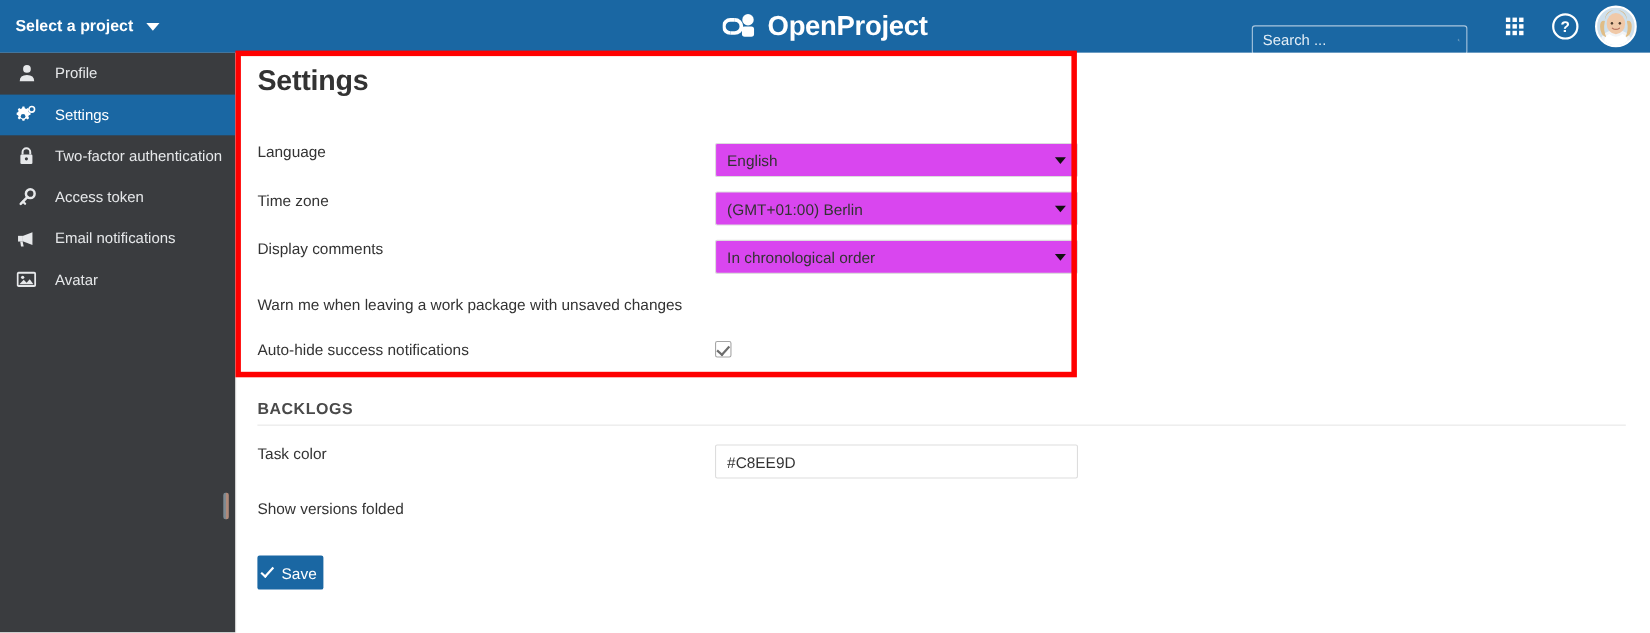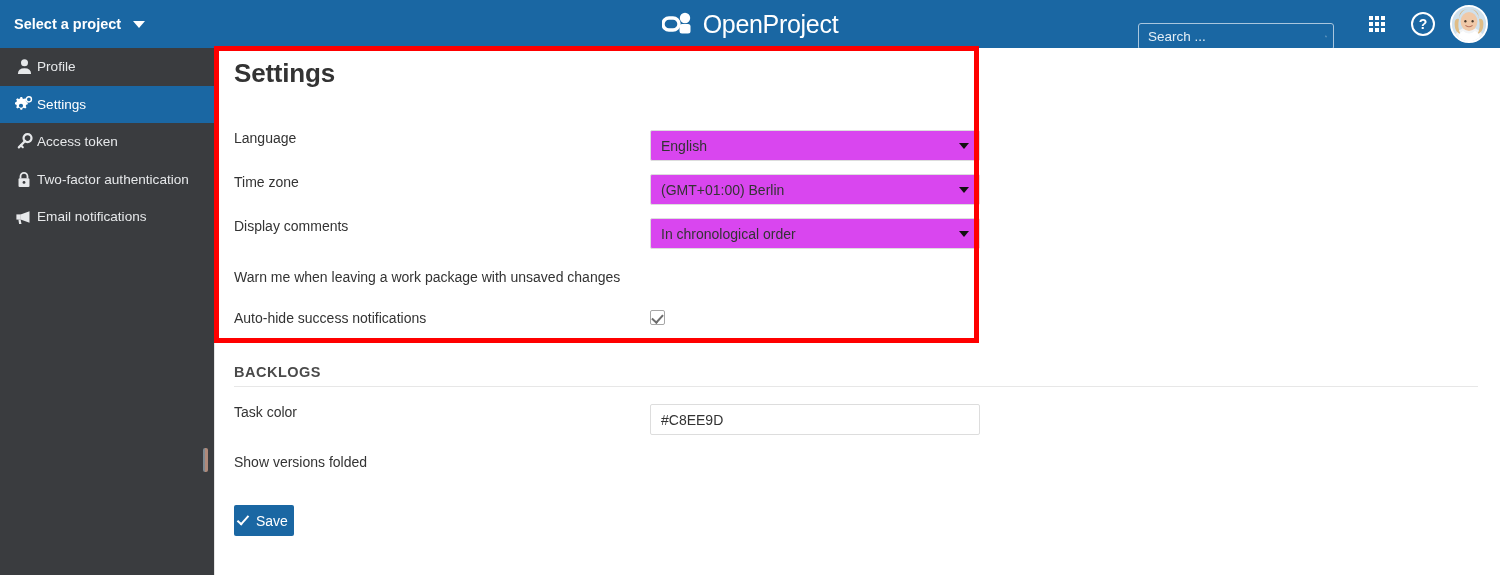--- a/index.html
+++ b/index.html
@@ -30,21 +30,21 @@
     border-right: 6px solid transparent;
     border-top: 7px solid #ffffff;
   }
   #logo-area {
     position: absolute; left: 0; right: 0; top: 0; height: 48px;
     display: flex; align-items: center; justify-content: center;
     pointer-events: none;
   }
   #logo-inner { display: flex; align-items: center; gap: 9px; pointer-events: auto; }
   #logo-title {
-    color: #ffffff; font-size: 25px; font-weight: normal; letter-spacing: -0.3px;
+    color: #ffffff; font-size: 25px; font-weight: bold; letter-spacing: -0.3px;
   }
   #header-right {
     position: absolute; right: 0; top: 0; height: 48px;
     display: flex; align-items: center; gap: 0px; padding-right: 8px;
   }
   #search-box {
     width: 196px; height: 27px;
     border: 1px solid #a9c6de; border-radius: 3px;
     display: flex; align-items: center;
     padding: 0 6px 0 9px; margin-right: 20px;
@@ -81,21 +81,21 @@
 
   
   #sidebar {
     position: absolute; left: 0; top: 48px;
     width: 214px; height: 527px;
     background: #3a3c3f;
     padding-top: 0px;
   }
   .side-item {
     height: 37.5px; display: flex; align-items: center;
-    padding-left: 14px; gap: 3px;
+    padding-left: 14px; gap: 16px;
     color: #e6e8ea; font-size: 13.6px; cursor: pointer;
     white-space: nowrap;
   }
   .side-item.active { background: #1A67A3; color: #ffffff; }
   .side-ico {
     width: 20px; height: 20px;
     display: flex; align-items: center; justify-content: center;
     flex: 0 0 20px;
   }
   .side-ico svg { display: block; }
@@ -291,51 +291,61 @@
           </g>
           <circle cx="6.3" cy="11.3" r="2.2" fill="#1A67A3"></circle>
           <circle cx="14.6" cy="4.6" r="2.7" fill="none" stroke="#ffffff" stroke-width="1.5"></circle>
         </svg>
       </span>
       <span>Settings</span>
     </div>
 
     <div class="side-item">
       <span class="side-ico">
+        <svg width="16" height="17" viewBox="0 0 16 18">
+          <path d="M4.3 8V5.6a3.7 3.7 0 0 1 7.4 0V8" fill="none" stroke="#e6e8ea" stroke-width="1.9"></path>
+          <rect x="2.2" y="7.8" width="11.6" height="9.2" rx="1.2" fill="#e6e8ea"></rect>
+          <circle cx="8" cy="12.1" r="1.5" fill="#3a3c3f"></circle>
+        </svg>
+      </span>
+      <span>Two-factor authentication</span>
+    </div>
+
+    <div class="side-item">
+      <span class="side-ico">
         <svg width="17" height="17" viewBox="0 0 18 18">
           <circle cx="12.2" cy="5.4" r="4.2" fill="none" stroke="#e6e8ea" stroke-width="2.4"></circle>
           <path d="M9.6 8.4L3 15.2" stroke="#e6e8ea" stroke-width="2.4" stroke-linecap="round"></path>
           <path d="M5.2 13l2 2" stroke="#e6e8ea" stroke-width="2.2" stroke-linecap="round"></path>
         </svg>
       </span>
       <span>Access token</span>
     </div>
 
     <div class="side-item">
       <span class="side-ico">
-        <svg width="16" height="17" viewBox="0 0 16 18">
-          <path d="M4.3 8V5.6a3.7 3.7 0 0 1 7.4 0V8" fill="none" stroke="#e6e8ea" stroke-width="1.9"></path>
-          <rect x="2.2" y="7.8" width="11.6" height="9.2" rx="1.2" fill="#e6e8ea"></rect>
-          <circle cx="8" cy="12.1" r="1.5" fill="#3a3c3f"></circle>
-        </svg>
-      </span>
-      <span>Two-factor authentication</span>
-    </div>
-
-    <div class="side-item">
-      <span class="side-ico">
         <svg width="18" height="16" viewBox="0 0 18 16">
           <path d="M14.5 2.2v11.6L5.6 10.4V5.6z" fill="#e6e8ea"></path>
           <rect x="1.4" y="5.4" width="4.4" height="5.2" fill="#e6e8ea"></rect>
           <path d="M3.4 10.6h2.2l.9 4.4H4.1z" fill="#e6e8ea"></path>
         </svg>
       </span>
       <span>Email notifications</span>
     </div>
 
+    <div class="side-item">
+      <span class="side-ico">
+        <svg width="18" height="16" viewBox="0 0 18 16">
+          <rect x="1" y="2" width="16" height="12" rx="1" fill="none" stroke="#e6e8ea" stroke-width="1.7"></rect>
+          <circle cx="5.6" cy="6.1" r="1.5" fill="#e6e8ea"></circle>
+          <path d="M2.6 12.4l4-4 2.6 2.6 2.8-3.2 3.4 4.6z" fill="#e6e8ea"></path>
+        </svg>
+      </span>
+      <span>Avatar</span>
+    </div>
 
     <div id="sidebar-handle"></div>
   </div>
   <div id="sidebar-edge"></div>
 
   <div id="main">
 
     <div id="page-title">Settings</div>
 
     <div class="form-row" style="top:82px;">

